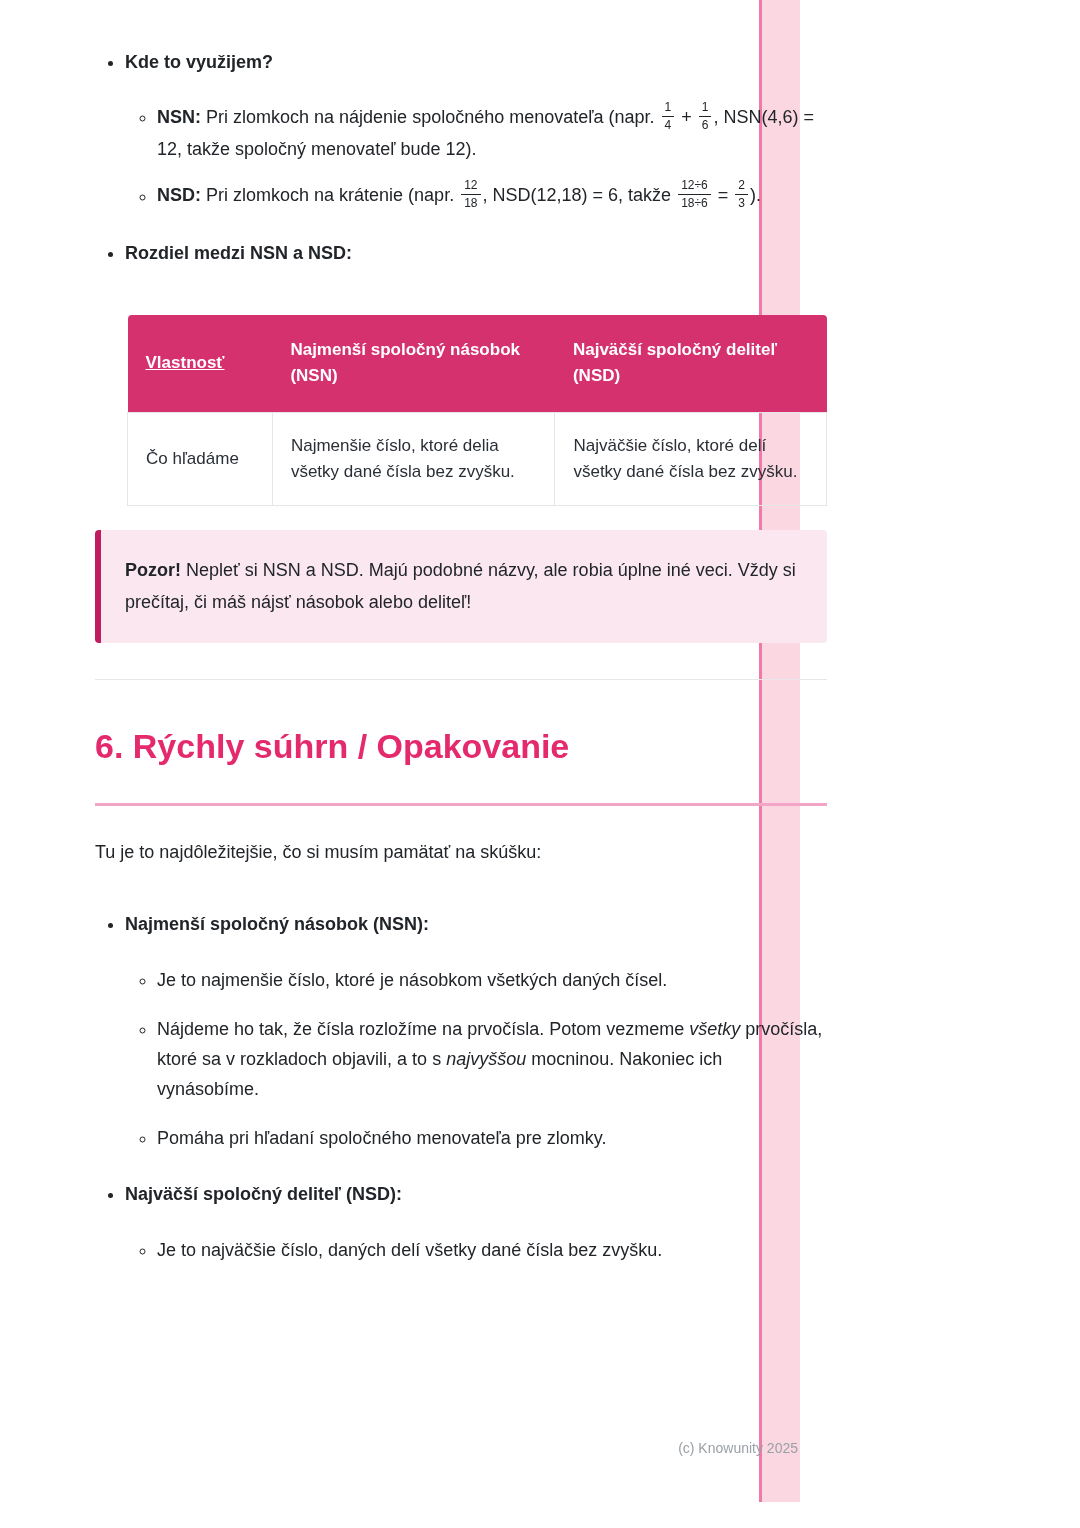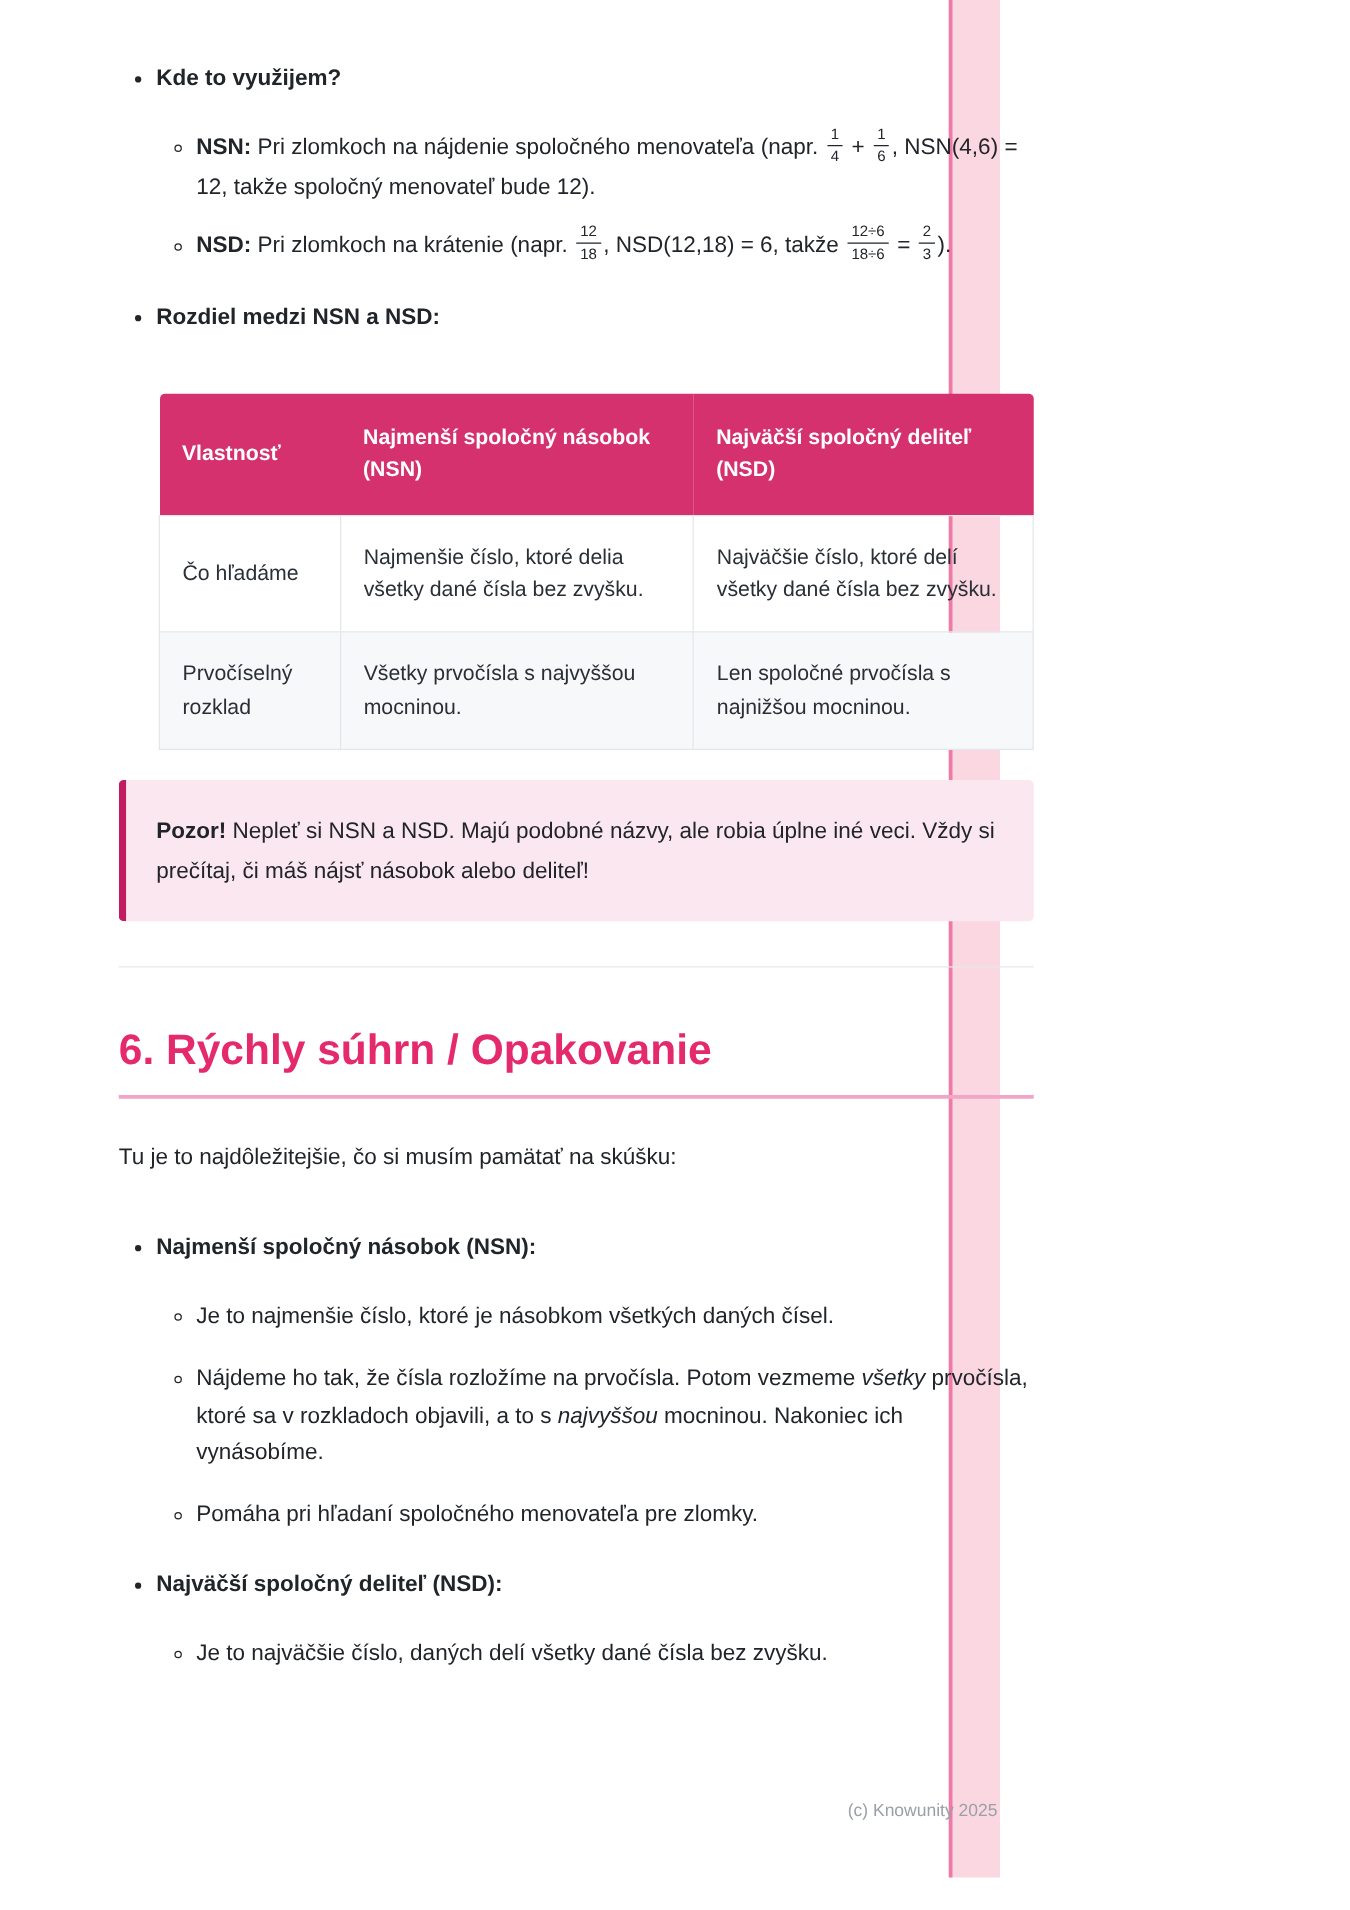--- a/index.html
+++ b/index.html
@@ -63,21 +63,21 @@
   }
   table.cmp-table th {
     background: #d5316e;
     color: #ffffff;
     font-weight: 600;
     text-align: left;
     padding: 22px 18px;
     vertical-align: middle;
     border: none;
   }
-  table.cmp-table th:first-child { border-top-left-radius: 4px; }
+  table.cmp-table th:first-child { border-top-left-radius: 4px; text-decoration: underline; }
   table.cmp-table th:last-child { border-top-right-radius: 4px; }
   table.cmp-table td {
     border: 1px solid #e4e7ea;
     padding: 20px 18px;
     vertical-align: middle;
     color: #2a2f36;
   }
   table.cmp-table tbody tr:nth-child(even) { background: #f6f8fa; }
   col.c1 { width: 145px; }
   col.c2 { width: 283px; }
@@ -96,21 +96,21 @@
     border: none;
     border-top: 1px solid #e5e7eb;
     margin: 36px 0 0 0;
   }
 
   h2.section-heading {
     color: #e42a6d;
     font-size: 34px;
     font-weight: 700;
     margin: 46px 0 0 0;
-    padding-bottom: 15px;
+    padding-bottom: 36px;
     border-bottom: 3px solid #f2a5c6;
     line-height: 1.2;
   }
   .intro { margin: 32px 0 0 0; }
   .summary-list { margin-top: 42px; }
   .summary-list > li { margin-bottom: 34px; }
   .summary-list ul.l2s { margin-top: 26px; }
 
   .copyright {
     position: absolute;
@@ -183,25 +183,20 @@
             <th>Najmenší spoločný násobok (NSN)</th>
             <th>Najväčší spoločný deliteľ (NSD)</th>
           </tr>
         </thead>
         <tbody>
           <tr>
             <td>Čo hľadáme</td>
             <td>Najmenšie číslo, ktoré delia všetky dané čísla bez zvyšku.</td>
             <td>Najväčšie číslo, ktoré delí všetky dané čísla bez zvyšku.</td>
           </tr>
-          <tr>
-            <td>Prvočíselný rozklad</td>
-            <td>Všetky prvočísla s najvyššou mocninou.</td>
-            <td>Len spoločné prvočísla s najnižšou mocninou.</td>
-          </tr>
         </tbody>
       </table>
     </div>
 
     <div class="callout">
       <span class="b">Pozor!</span>
       <span>Nepleť si NSN a NSD. Majú podobné názvy, ale robia úplne iné veci. Vždy si prečítaj, či máš nájsť násobok alebo deliteľ!</span>
     </div>
 
     <hr class="rule">

